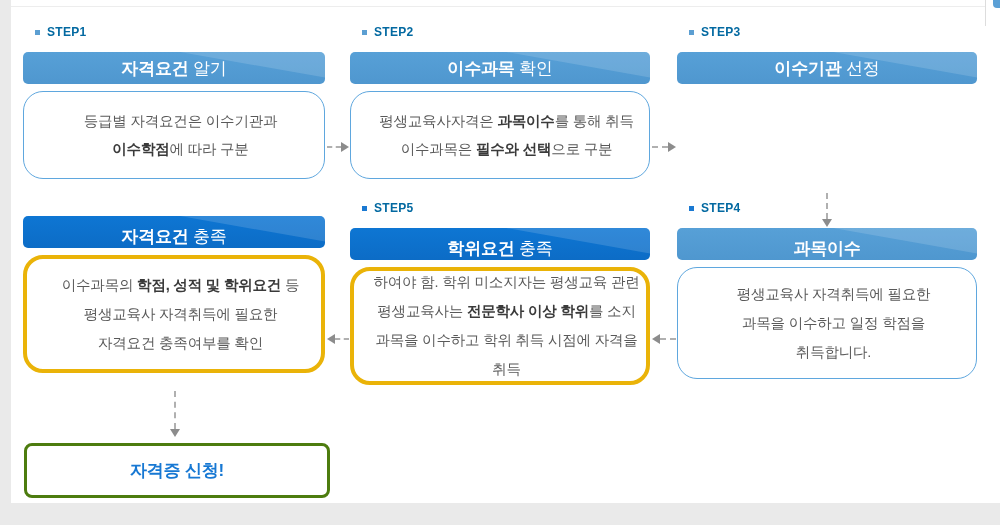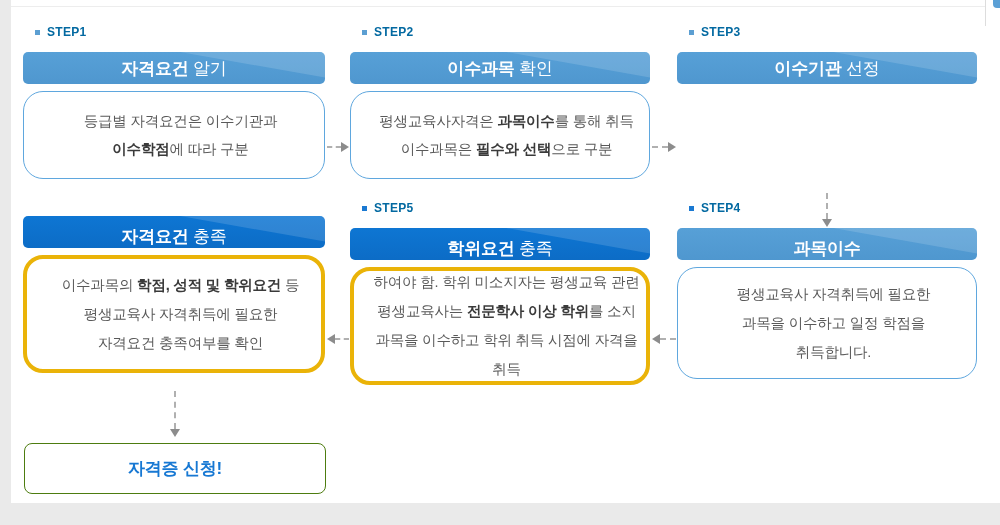--- a/index.html
+++ b/index.html
@@ -44,21 +44,21 @@
       display:flex;flex-direction:column;justify-content:center;text-align:center;
       font-size:14.5px;color:#595959;letter-spacing:-.2px;padding-left:13px;}
   .row1 .bd{height:86px;line-height:28px;}
   .row2 .bd{height:110px;line-height:29px;}
   .bd.light{border:1px solid #5fa7de;}
   .bd.dark{border:4px solid #eab308;}
   .bd .b{font-weight:700;color:#3a3a3a;}
 
   
   .apply{position:absolute;left:24px;top:443px;width:300px;height:49px;background:#fff;
-    border:1px solid #4d7c0f;border-radius:8px;display:flex;align-items:center;justify-content:center;
+    border:3px solid #4d7c0f;border-radius:8px;display:flex;align-items:center;justify-content:center;
     font-size:17px;font-weight:700;color:#1778d3;cursor:pointer;letter-spacing:-.2px;}
 
   
   .h-arrow{position:absolute;display:flex;align-items:center;}
   .h-dash{flex:1;height:0;border-top:2px dashed #b0b0b0;}
   .head-right{width:0;height:0;border-top:5px solid transparent;border-bottom:5px solid transparent;border-left:8px solid #8c8c8c;}
   .head-left{width:0;height:0;border-top:5px solid transparent;border-bottom:5px solid transparent;border-right:8px solid #8c8c8c;}
   .v-arrow{position:absolute;display:flex;flex-direction:column;align-items:center;}
   .v-dash{flex:1;width:0;border-left:2px dashed #b0b0b0;}
   .head-down{width:0;height:0;border-left:5px solid transparent;border-right:5px solid transparent;border-top:8px solid #8c8c8c;}

